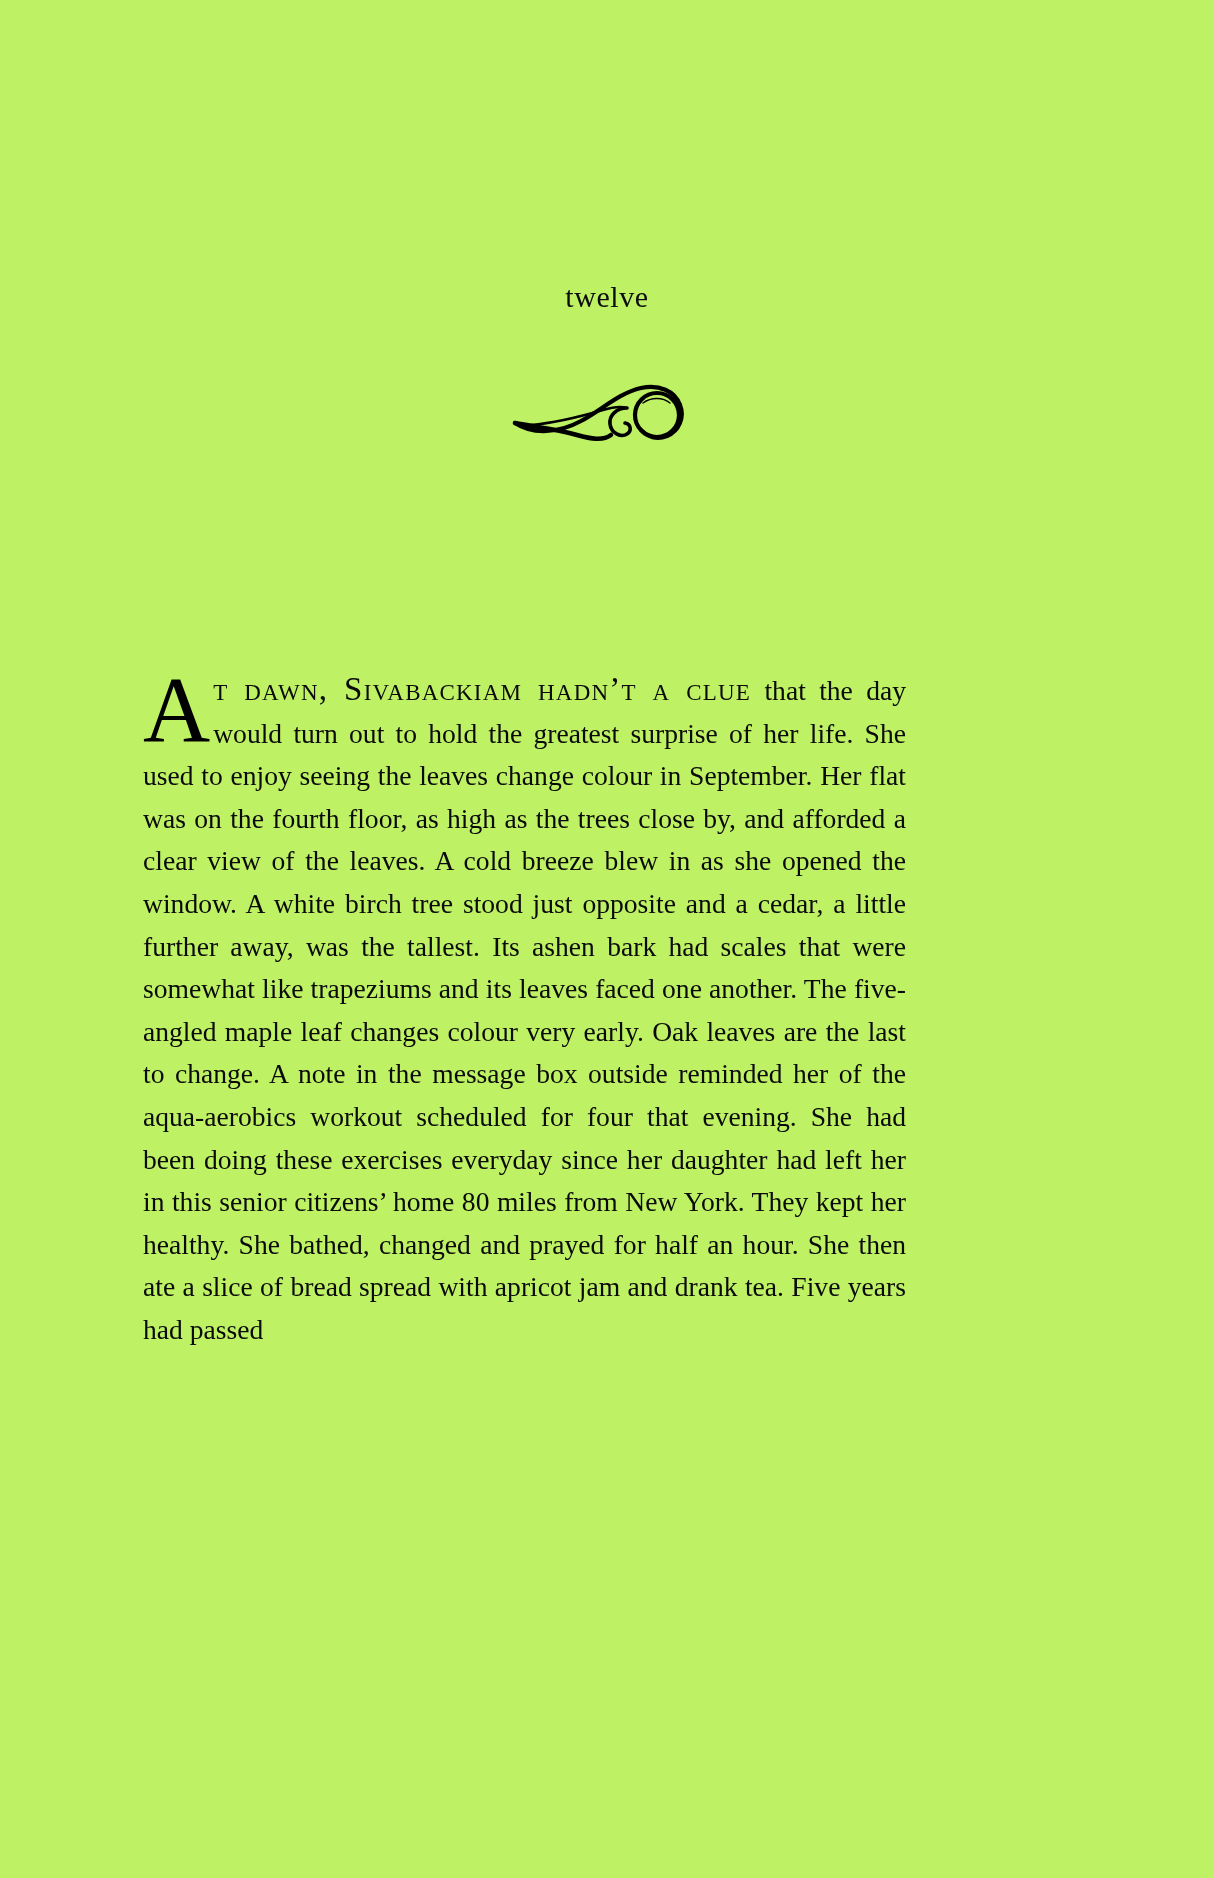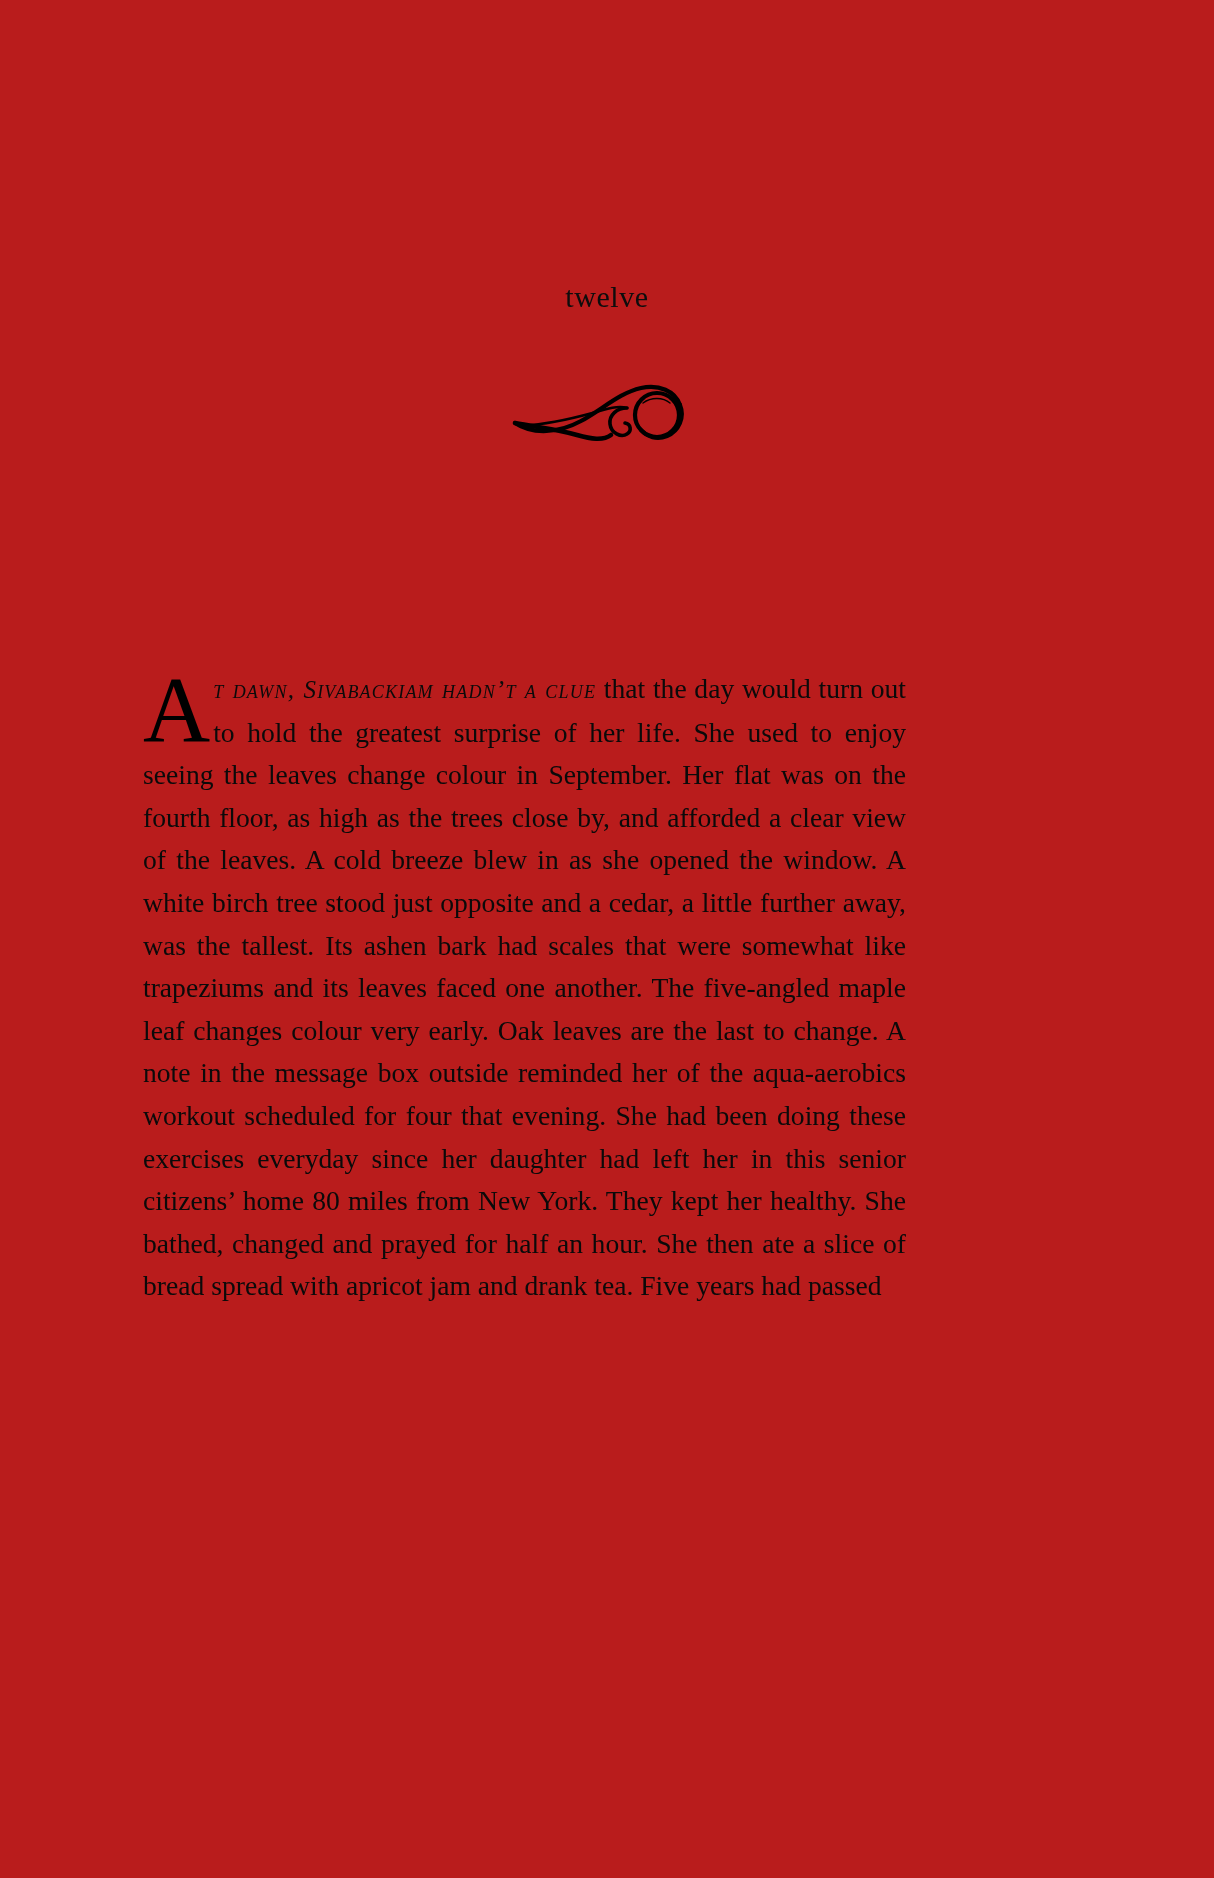--- a/index.html
+++ b/index.html
@@ -12,21 +12,21 @@
     height: 1878px;
     overflow: hidden;
     font-family: "Liberation Serif", "DejaVu Serif", serif;
     color: #000000;
   }
 
   .page {
     position: relative;
     width: 1214px;
     height: 1878px;
-    background: #b91c1c;
+    background: #bef264;
   }
 
   
   .chapter-number {
     position: absolute;
     left: 0;
     top: 282px;
     width: 1214px;
     text-align: center;
     font-size: 30px;
@@ -88,23 +88,22 @@
     line-height: 0.78;
     padding: 6px 2px 0 0;
     margin-right: 1px;
     font-family: "Liberation Serif", "DejaVu Serif", serif;
     color: #000000;
   }
 
   
   .smallcaps {
     font-variant: small-caps;
-    font-size: 25px;
+    font-size: 33px;
     letter-spacing: 1.2px;
-    font-style: italic;
   }
 </style>
 </head>
 <body>
 
 <div class="page">
 
   <div class="chapter-number">twelve</div>
 
   <div class="ornament-wrap">

